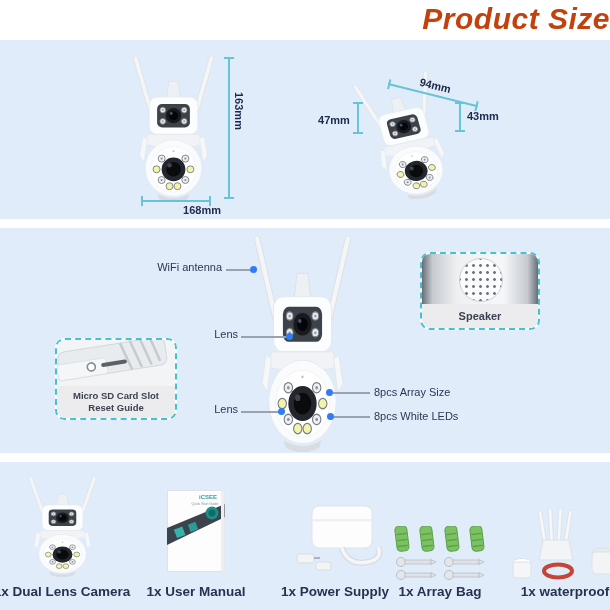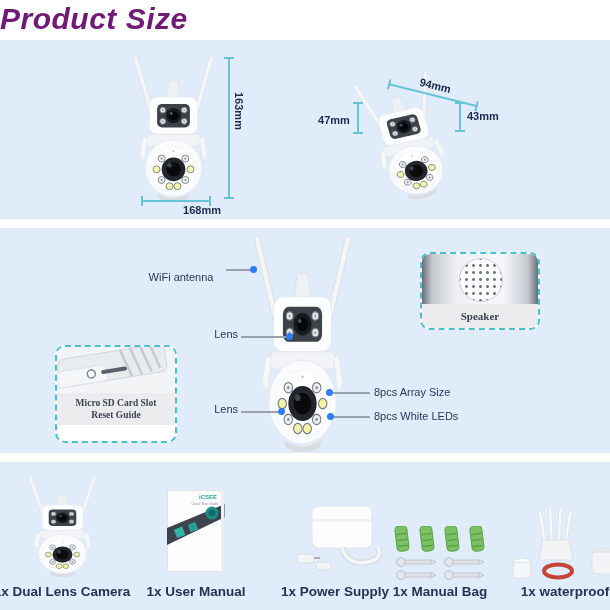--- a/index.html
+++ b/index.html
@@ -6,23 +6,23 @@
   body{
     width:610px;height:610px;position:relative;overflow:hidden;
     background:#ffffff;
     font-family:"Liberation Sans", sans-serif;
     -webkit-font-smoothing:antialiased;
   }
   .abs{position:absolute;}
   
   .header{position:absolute;left:0;top:0;width:610px;height:40px;background:#ffffff;}
   .title{
-    margin:0;padding-top:2px;text-align:left;
+    margin:0;padding-top:2px;text-align:right;
     font-size:30px;font-weight:800;font-style:italic;
-    color:#701a75;letter-spacing:.5px;
+    color:#c2410c;letter-spacing:.5px;
   }
   
   .panel{position:absolute;left:0;width:610px;background:#e1ecfb;}
   #panel-size{top:40px;height:179px;}
   #panel-features{top:228px;height:225px;}
   #panel-package{top:462px;height:148px;}
   
   .dimv{position:absolute;width:2px;background:#66c4d6;}
   .dimv::before,.dimv::after{content:"";position:absolute;left:-4px;width:10px;height:2px;background:#66c4d6;}
   .dimv::before{top:0;}
@@ -39,21 +39,21 @@
   .dim94-wrap .dim-label{display:block;margin-bottom:3px;}
   
   .callout-text{
     position:absolute;font-size:11px;font-weight:500;color:#2c3752;white-space:nowrap;
   }
   .callout-line{position:absolute;height:1.5px;background:#9aa3ad;}
   .callout-dot{position:absolute;width:7px;height:7px;border-radius:50%;background:#2e7cf6;}
   
   .inset{
     position:absolute;border:2px dashed #46c2cf;border-radius:10px;
-    background:#ffffff;overflow:hidden;box-sizing:border-box;font-family:Liberation Serif, serif;
+    background:#ffffff;overflow:hidden;box-sizing:border-box;
   }
   .inset-photo{position:relative;width:100%;}
   .inset-label{
     width:100%;background:#ececee;color:#3c4252;text-align:center;
     font-weight:600;display:flex;flex-direction:column;justify-content:center;
   }
   #speaker-inset .inset-photo{
     height:50px;
     background:linear-gradient(90deg,#676d75 0%,#c6cad0 9%,#eef0f2 30%,#f6f7f9 70%,#c6cad0 91%,#676d75 100%);
   }
@@ -161,21 +161,21 @@
   <div class="dimv" style="left:459px;top:62px;height:30px"></div>
   <span class="dim-label abs" style="left:467px;top:70px">43mm</span>
 </div>
 
 <div class="panel" id="panel-features">
 
   <svg class="abs" style="left:235px;top:2px" width="135" height="222" viewBox="0 0 200 266" preserveAspectRatio="none">
     <use href="#dualcam"></use>
   </svg>
 
-  <span class="callout-text" style="left:140px;top:43px;width:82px;text-align:center">WiFi antenna</span>
+  <span class="callout-text" style="left:140px;top:33px;width:82px;text-align:right">WiFi antenna</span>
   <div class="callout-line" style="left:226px;top:41px;width:24px"></div>
   <div class="callout-dot" style="left:250px;top:38px"></div>
 
   <span class="callout-text" style="left:202px;top:100px;width:36px;text-align:right">Lens</span>
   <div class="callout-line" style="left:241px;top:108px;width:46px"></div>
   <div class="callout-dot" style="left:286px;top:105px"></div>
 
   <span class="callout-text" style="left:202px;top:175px;width:36px;text-align:right">Lens</span>
   <div class="callout-line" style="left:241px;top:183px;width:38px"></div>
   <div class="callout-dot" style="left:278px;top:180px"></div>
@@ -190,21 +190,21 @@
 
   <div class="inset" id="speaker-inset" style="left:420px;top:24px;width:120px;height:78px">
     <div class="inset-photo">
       <div class="speaker-grill"></div>
     </div>
     <div class="inset-label">
       <span>Speaker</span>
     </div>
   </div>
 
-  <div class="inset" id="sd-inset" style="left:55px;top:117px;width:122px;height:98px">
+  <div class="inset" id="sd-inset" style="left:55px;top:110px;width:122px;height:82px">
     <div class="inset-photo">
       <svg width="118" height="46" viewBox="0 0 118 46">
         <g transform="rotate(-9 59 23)">
           <rect x="2" y="4" width="108" height="28" rx="7" fill="#e9ecef" stroke="#d2d7dc"></rect>
           <g stroke="#c5cbd1" stroke-width="2.5">
             <line x1="66" y1="4" x2="74" y2="32"></line>
               <line x1="76" y1="3" x2="84" y2="31"></line>
             <line x1="86" y1="2" x2="94" y2="30"></line>
               <line x1="96" y1="2" x2="103" y2="28"></line>
           </g>
@@ -287,21 +287,21 @@
         <polygon points="85,33.5 90,36 85,38.5" fill="#dfe3e8" stroke="#b9bfc6" stroke-width="0.8"></polygon>
         <circle cx="7" cy="49" r="4.5" fill="#e3e6ea" stroke="#b9bfc6"></circle>
         <rect x="11" y="47" width="26" height="4" fill="#dfe3e8" stroke="#b9bfc6" stroke-width="0.8"></rect>
         <polygon points="37,46.5 42,49 37,51.5" fill="#dfe3e8" stroke="#b9bfc6" stroke-width="0.8"></polygon>
         <circle cx="55" cy="49" r="4.5" fill="#e3e6ea" stroke="#b9bfc6"></circle>
         <rect x="59" y="47" width="26" height="4" fill="#dfe3e8" stroke="#b9bfc6" stroke-width="0.8"></rect>
         <polygon points="85,46.5 90,49 85,51.5" fill="#dfe3e8" stroke="#b9bfc6" stroke-width="0.8"></polygon>
       </g>
     </g>
   </svg>
-  <span class="item-label" style="left:350px">1x Manual Bag</span>
+  <span class="item-label" style="left:350px">1x Array Bag</span>
 
   <svg class="abs" style="left:505px;top:46px" width="118" height="74" viewBox="0 0 118 74">
     <g fill="#f6f8fa" stroke="#dfe3e8">
       <rect x="38" y="2" width="3.5" height="32" rx="1.75" transform="rotate(-9 40 34)"></rect>
       <rect x="45" y="0" width="3.5" height="34" rx="1.75" transform="rotate(-3 47 34)"></rect>
       <rect x="52" y="0" width="3.5" height="34" rx="1.75" transform="rotate(3 54 34)"></rect>
       <rect x="59" y="2" width="3.5" height="32" rx="1.75" transform="rotate(9 61 34)"></rect>
     </g>
     <path d="M38 32 h26 l4 20 h-34 Z" fill="#f2f4f6" stroke="#dde1e6"></path>
     <ellipse cx="17" cy="54" rx="9" ry="3.5" fill="#ffffff" stroke="#dde1e6"></ellipse>

